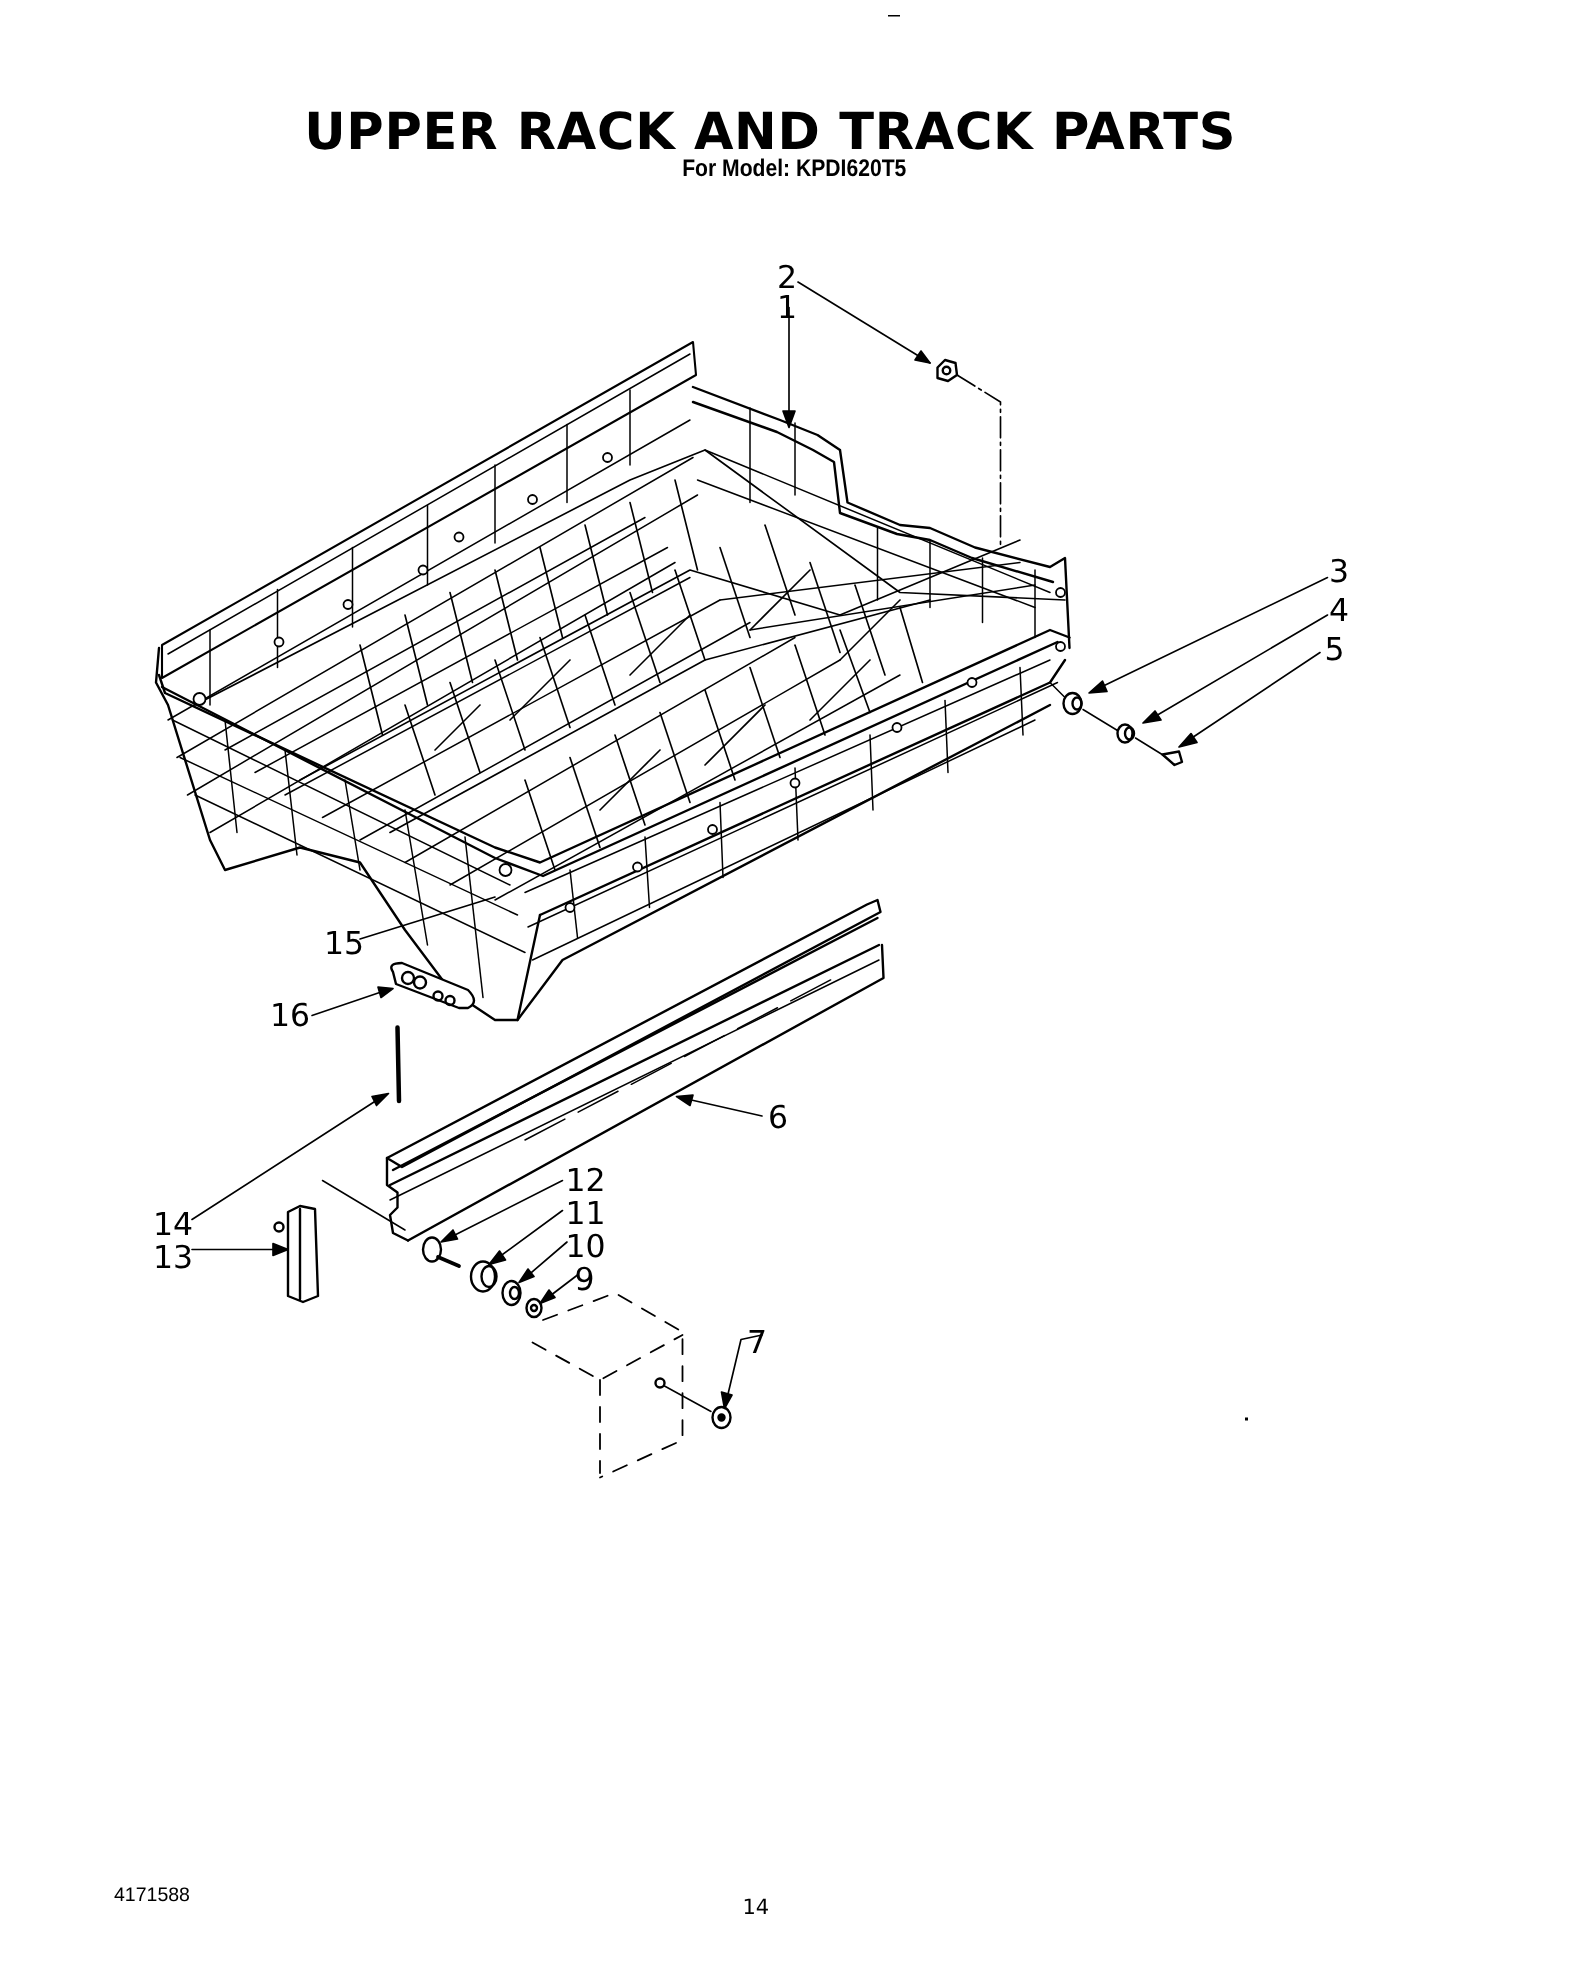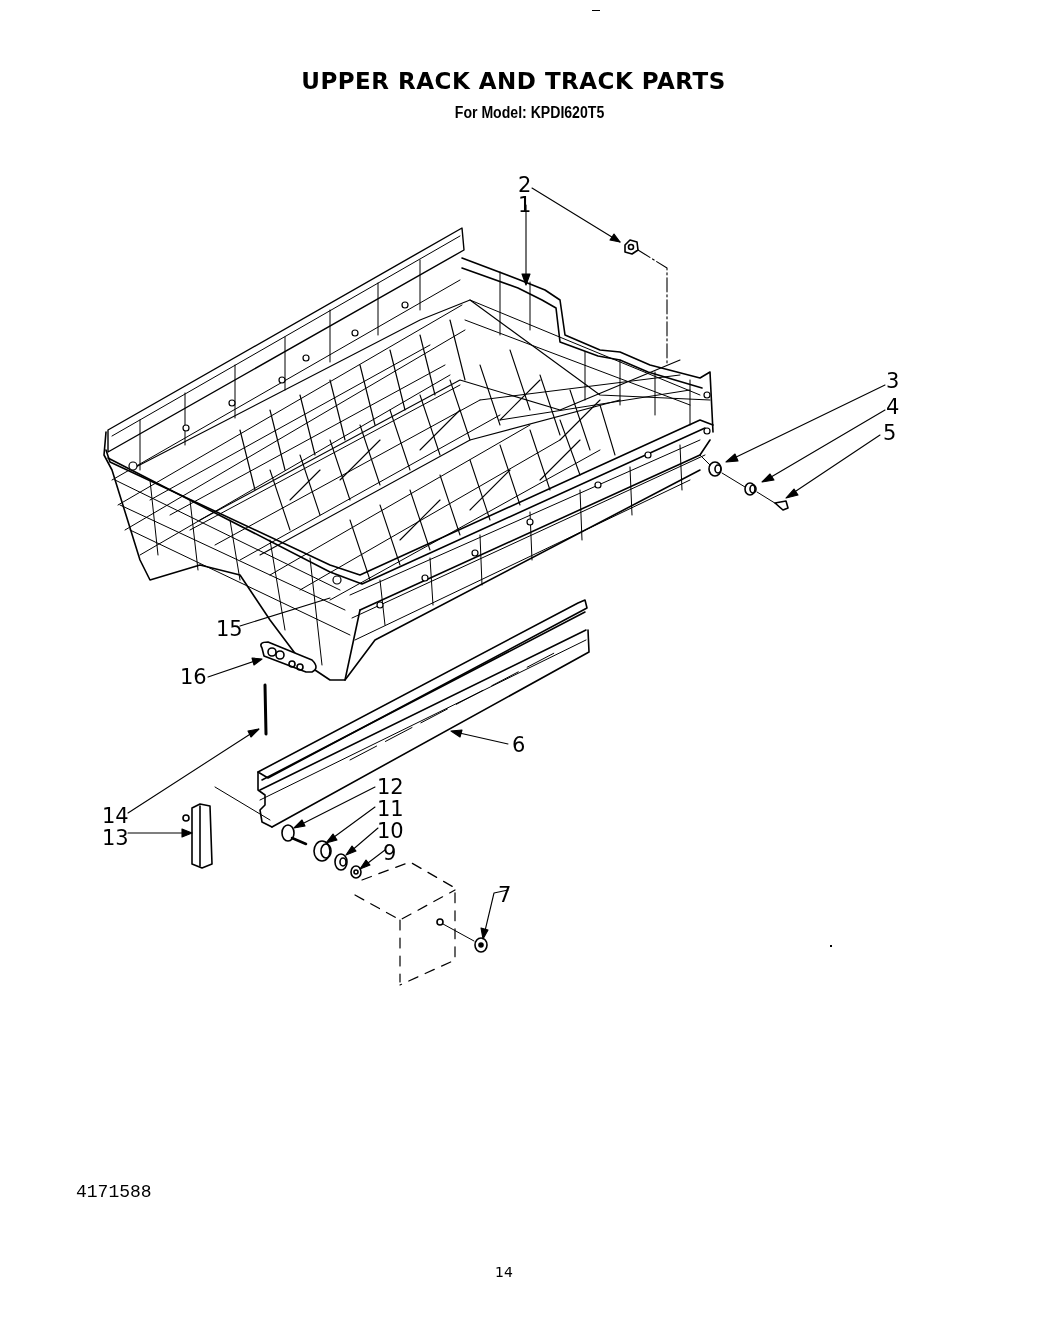--- a/index.html
+++ b/index.html
@@ -1,24 +1,24 @@
 <!DOCTYPE html>
 <html><head>
 <meta charset="utf-8">
 <style>
   html, body { margin: 0; padding: 0; background: #ffffff; }
   body { width: 1059px; height: 1325px; position: relative; overflow: hidden; font-family: "Liberation Sans", sans-serif; color: #000; }
-  .title { position: absolute; left: 0; width: 1059px; top: 68px; text-align: center; font-family: "DejaVu Sans", sans-serif; font-weight: bold; font-size: 23px; letter-spacing: 0.5px; padding-left: 0; }
+  .title { position: absolute; left: 0; width: 1059px; top: 68px; text-align: center; font-family: "DejaVu Sans", sans-serif; font-weight: bold; font-size: 34px; letter-spacing: 0.5px; padding-left: 0; }
   .title span { position: relative; left: -16px; }
   .subtitle { position: absolute; left: 0; width: 1059px; top: 104px; text-align: center; font-family: "Liberation Sans", sans-serif; font-weight: bold; font-size: 16px; transform: scaleX(0.88); }
   .subtitle span { position: relative; left: 0px; }
   .topmark { position: absolute; left: 592px; top: 10px; width: 8px; height: 1px; background: #000; }
   .diagram { position: absolute; left: 0; top: 0; width: 1059px; height: 1325px; }
   .callout { font-family: "DejaVu Sans", sans-serif; font-size: 21px; fill: #000; }
-  .footer-left { position: absolute; left: 76px; top: 1182px; font-size: 18px; font-family: Liberation Mono, monospace; }
+  .footer-left { position: absolute; left: 76px; top: 1255px; font-size: 13px; font-family: Liberation Sans, sans-serif; }
   .footer-center { position: absolute; left: 495px; top: 1264px; font-size: 14px; font-family: "DejaVu Sans", sans-serif; }
   .dot { position: absolute; left: 830px; top: 945px; width: 2px; height: 2px; background: #000; }
 </style>
 </head>
 <body>
 
 <div class="topmark"></div>
 
 <div class="title"><span>UPPER RACK AND TRACK PARTS</span></div>
 <div class="subtitle"><span>For Model: KPDI620T5</span></div>

